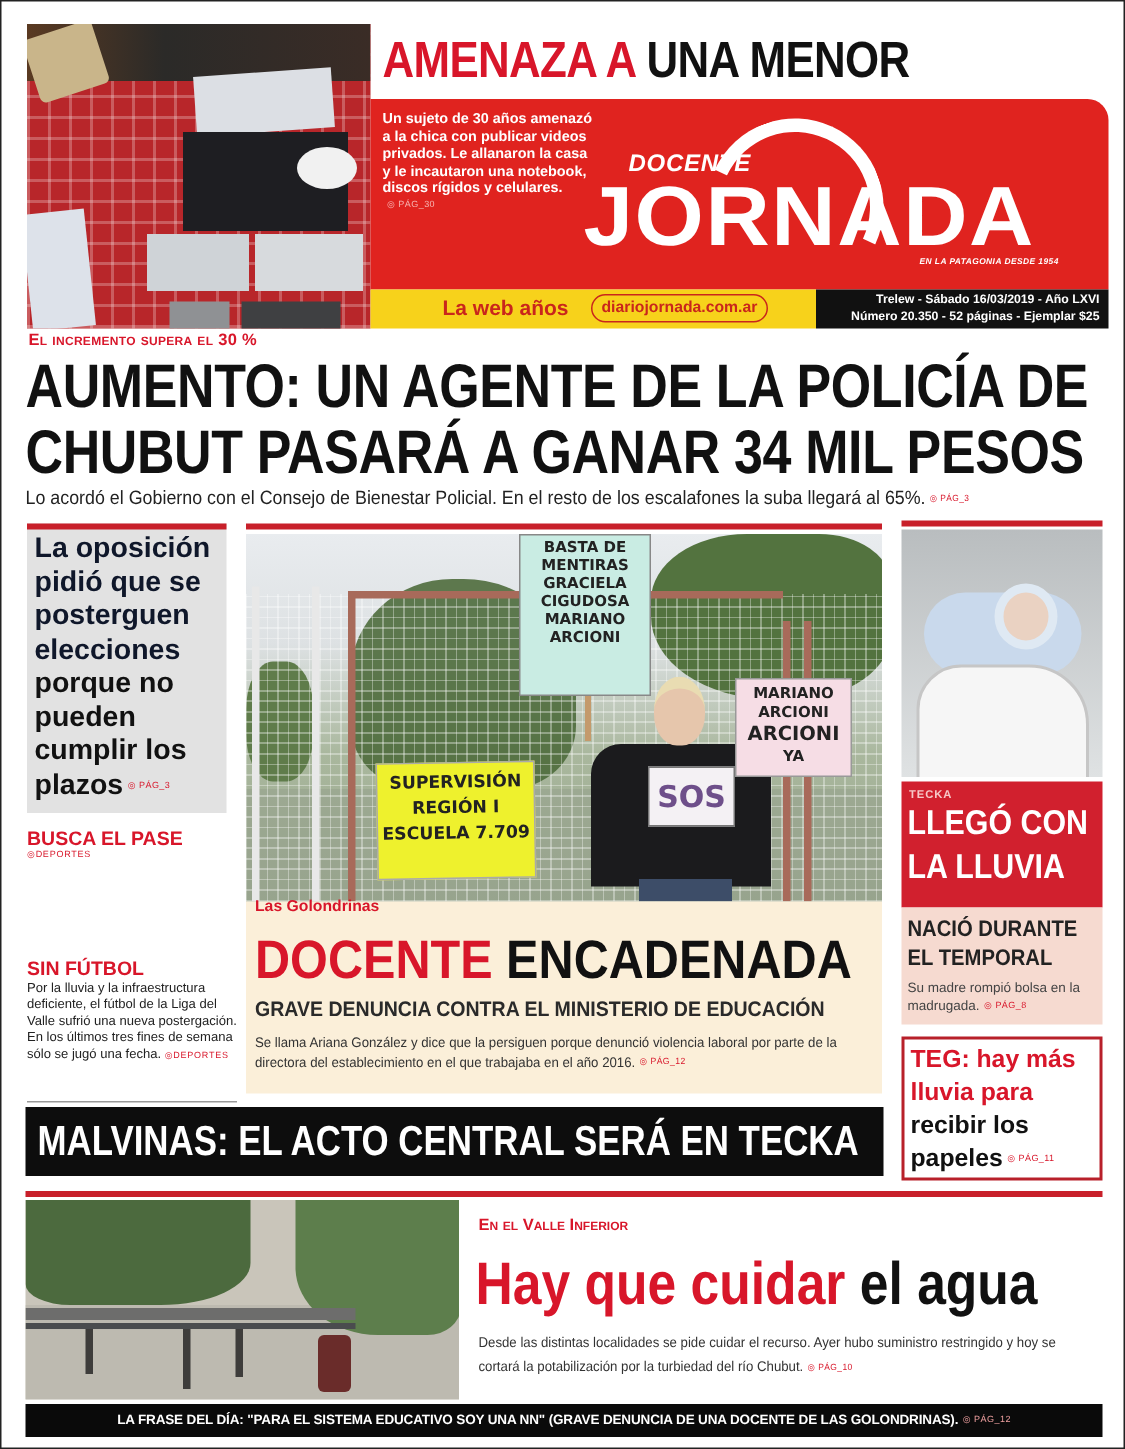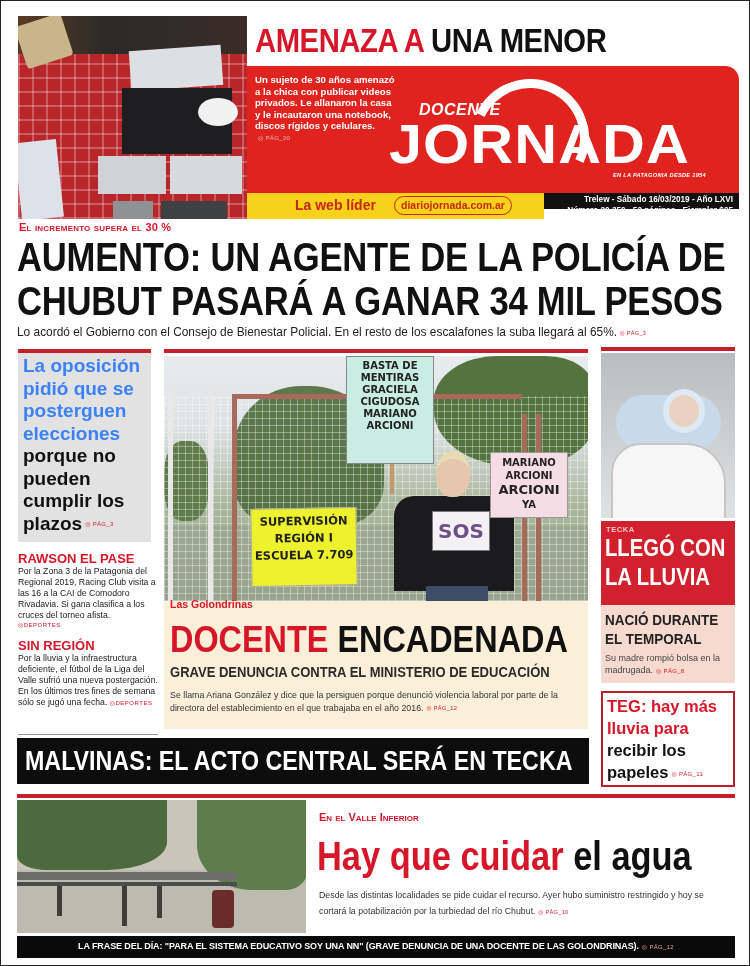--- a/index.html
+++ b/index.html
@@ -33,34 +33,34 @@
   .red-panel { left: 246px; top: 65px; width: 492px; height: 127px; background: #e0231f; border-radius: 0 14px 0 0; }
   .teaser { left: 254px; top: 73px; width: 140px; color: #fff; font-size: 9.6px; line-height: 11.6px; font-weight: bold; }
   .teaser .pag { color: #f6b3b0; }
   .logo-diario { left: 418px; top: 100px; color: #fff; font-style: italic; font-weight: bold; font-size: 16px; letter-spacing: 0.5px; }
   .logo-jornada { left: 388px; top: 113px; color: #fff; font-weight: bold; font-size: 56px; letter-spacing: 1px; line-height: 60px; white-space: nowrap; transform: scaleX(1.06); transform-origin: left top; }
   .logo-ring { left: 470px; top: 78px; width: 118px; height: 118px; border: 9px solid #fff; border-radius: 50%; border-left-color: transparent; border-bottom-color: transparent; transform: rotate(-20deg); }
   .logo-slogan { left: 612px; top: 171px; color: #fff; font-size: 5.6px; font-weight: bold; font-style: italic; letter-spacing: 0.3px; }
   .yellow-bar { left: 246px; top: 192px; width: 297px; height: 26px; background: #f7d21b; }
   .weblider { left: 294px; top: 196px; font-size: 14px; font-weight: bold; color: #c9261c; }
   .web-url { left: 393px; top: 195px; font-size: 10.5px; font-weight: bold; color: #c9261c; border: 1.5px solid #c9261c; border-radius: 10px; padding: 2px 6px; line-height: 13px; }
-  .black-info { left: 543px; top: 192px; width: 195px; height: 16px; background: #111; color: #fff; }
+  .black-info { left: 543px; top: 192px; width: 195px; height: 26px; background: #111; color: #fff; }
   .black-info .l1, .black-info .l2 { position: absolute; right: 6px; font-size: 8.2px; font-weight: bold; white-space: nowrap; }
   .black-info .l1 { top: 2px; }
   .black-info .l2 { top: 13px; }
 
   
   .kicker { left: 18px; top: 220px; font-size: 11px; font-weight: bold; color: #d8162a; font-variant: small-caps; letter-spacing: 0.2px; }
   .headline { left: 16px; top: 234px; width: 720px; font-size: 41px; line-height: 44px; font-weight: bold; white-space: nowrap; transform: scaleX(0.845); transform-origin: left top; letter-spacing: -0.3px; }
   .subhead { left: 16px; top: 323px; font-size: 12.8px; color: #222; white-space: nowrap; transform: scaleX(0.93); transform-origin: left top; }
 
   
   .opos-box { left: 17px; top: 348px; width: 133px; height: 193px; background: #e2e2e2; border-top: 4px solid #c8202a; }
   .opos-text { left: 22px; top: 354px; width: 128px; font-size: 19px; line-height: 22.5px; font-weight: bold; }
-  .opos-text .r { color: #3b82f6; }
+  .opos-text .r { color: #0f172a; }
   .brief-title { font-size: 13px; font-weight: bold; color: #d8162a; }
   .brief-body { font-size: 8.7px; line-height: 11px; color: #222; }
   .brief-tag { font-size: 6px; color: #d8162a; letter-spacing: 0.5px; }
   .brief-tag::before { content: "\25CE "; }
   .brief1 { left: 17px; top: 550px; width: 140px; }
   .brief2 { left: 17px; top: 637px; width: 140px; }
   .brief-line { left: 17px; top: 733px; width: 140px; height: 1px; background: #999; }
 
   
   .center-rule { left: 163px; top: 348px; width: 424px; height: 4px; background: #c8202a; }
@@ -156,21 +156,21 @@
   <div class="abs teaser">
     <span>Un sujeto de 30 años amenazó a la chica con publicar videos privados. Le allanaron la casa y le incautaron una notebook, discos rígidos y celulares.</span><span class="pag">PÁG_30</span>
   </div>
 
   <div class="abs logo-ring"></div>
   <div class="abs logo-diario">DOCENTE</div>
   <div class="abs logo-jornada">JORNADA</div>
   <div class="abs logo-slogan">EN LA PATAGONIA DESDE 1954</div>
 
   <div class="abs yellow-bar"></div>
-  <div class="abs weblider">La web líder</div>
+  <div class="abs weblider">La web años</div>
   <div class="abs web-url">diariojornada.com.ar</div>
 
   <div class="abs black-info">
     <span class="l1">Trelew - Sábado 16/03/2019 - Año LXVI</span>
     <span class="l2">Número 20.350 - 52 páginas - Ejemplar $25</span>
   </div>
 
   <div class="abs kicker">El incremento supera el 30 %</div>
   <div class="abs headline">
     <div>AUMENTO: UN AGENTE DE LA POLICÍA DE</div>
@@ -180,26 +180,25 @@
     <span>Lo acordó el Gobierno con el Consejo de Bienestar Policial. En el resto de los escalafones la suba llegará al 65%.</span><span class="pag">PÁG_3</span>
   </div>
 
   <div class="abs opos-box"></div>
   <div class="abs opos-text">
     <span class="r">La oposición pidió que se posterguen elecciones</span>
     <span>porque no pueden cumplir los plazos</span><span class="pag">PÁG_3</span>
   </div>
 
   <div class="abs brief1">
-    <div class="brief-title">RAWSON EL PASE</div>
-    <div class="brief-body">Por la Zona 3 de la Patagonia del Regional 2019, Racing Club visita a las 16 a la CAI de Comodoro Rivadavia. Si gana clasifica a los cruces del torneo afista.</div>
+    <div class="brief-title">BUSCA EL PASE</div>
     <div class="brief-tag">DEPORTES</div>
   </div>
   <div class="abs brief2">
-    <div class="brief-title">SIN REGIÓN</div>
+    <div class="brief-title">SIN FÚTBOL</div>
     <div class="brief-body"><span>Por la lluvia y la infraestructura deficiente, el fútbol de la Liga del Valle sufrió una nueva postergación. En los últimos tres fines de semana sólo se jugó una fecha.</span> <span class="brief-tag">DEPORTES</span></div>
   </div>
   <div class="abs brief-line"></div>
 
   <div class="abs center-rule"></div>
   <div class="abs center-photo">
     <div class="abs trees1"></div>
     <div class="abs trees2"></div>
     <div class="abs trees3"></div>
     <div class="abs ground"></div>

